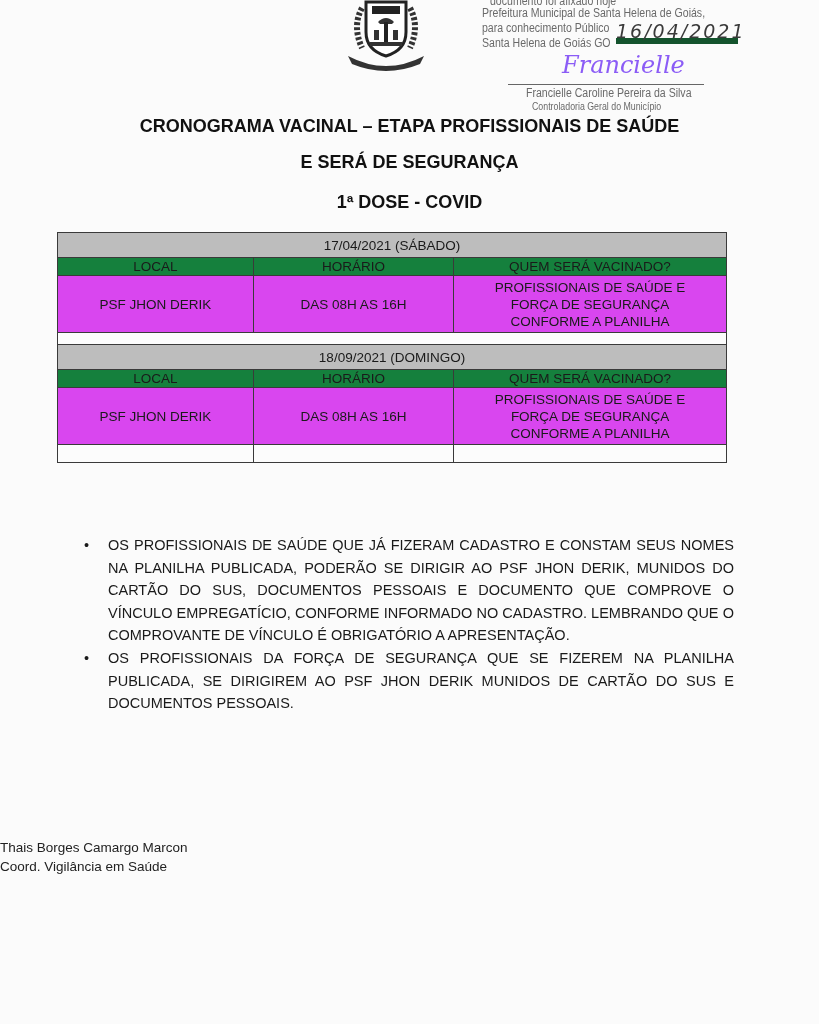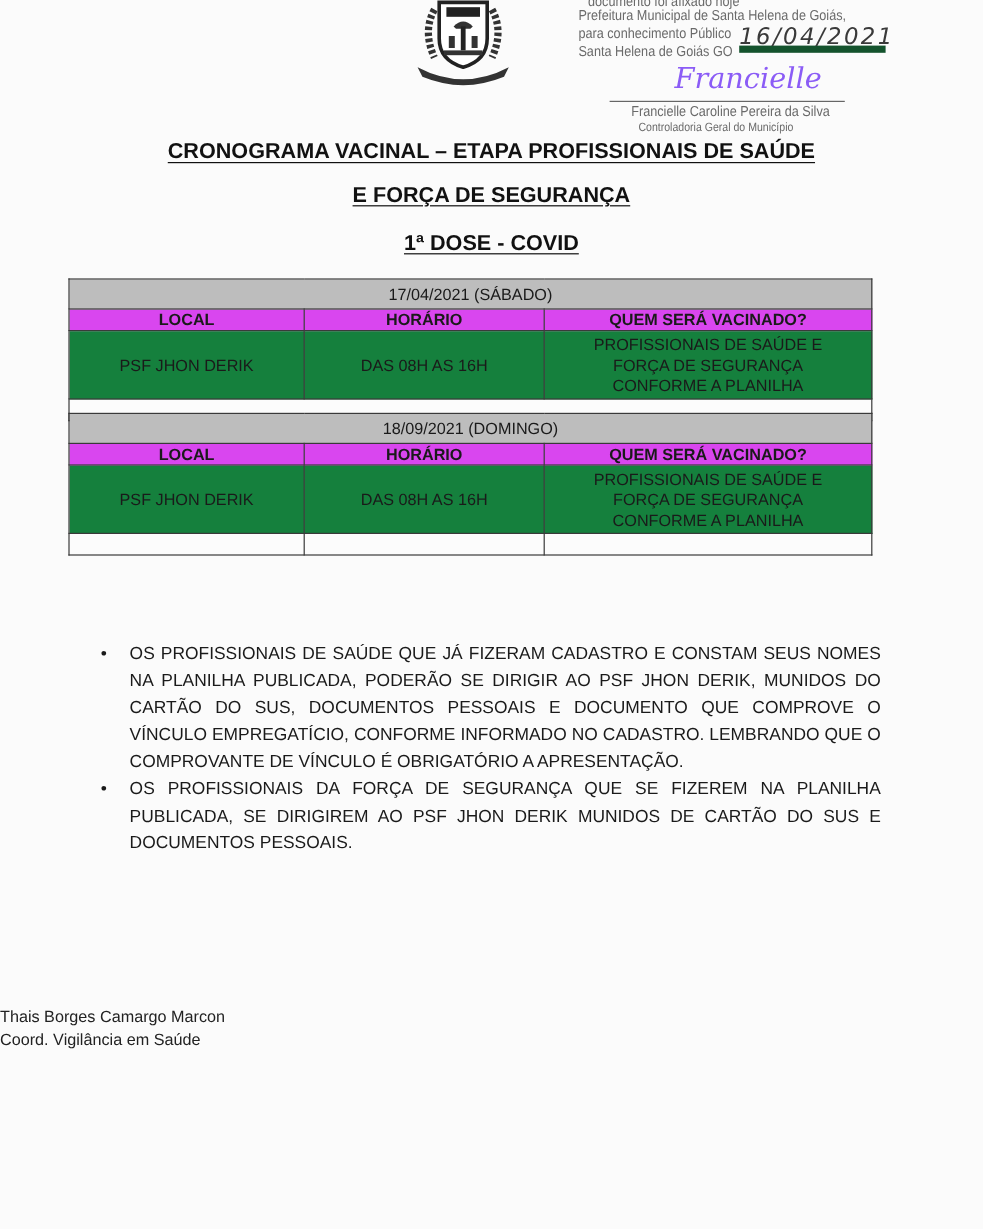--- a/index.html
+++ b/index.html
@@ -15,26 +15,26 @@
   .stamp .l { white-space: nowrap; transform: scaleX(0.88); transform-origin: left; position: absolute; }
   .stamp .date {
     position: absolute; left: 134px; top: 24px; font-family: "DejaVu Sans", sans-serif; font-size: 19px; color: #3a3a3a; letter-spacing: 2px;
     font-style: italic; border-bottom: 6px solid #14532d; width: 122px;
   }
   .stamp .sig { position: absolute; left: 80px; top: 58px; font-family: "DejaVu Serif", serif; font-style: italic; font-size: 24px; color: #8b5cf6; }
   .stamp .sigline { position: absolute; left: 26px; top: 84px; width: 196px; border-top: 1px solid #666; }
   .title {
     position: absolute; left: 0; width: 819px; text-align: center; font-weight: bold; font-size: 18px; color: #111;
   }
-  .title span { text-decoration: underline; text-underline-offset: 3px; margin-top: 18px; }
+  .title span { text-underline-offset: 3px; margin-top: 18px; }
   table.sched { position: absolute; left: 57px; width: 669px; border-collapse: collapse; table-layout: fixed; }
   table.sched td { border: 1.5px solid #3a3a3a; text-align: center; font-size: 13.5px; padding: 0; }
   .date-row td { background: #bdbdbd; font-weight: normal; font-size: 20px; height: 24px; }
-  .head-row td { background: #d946ef; font-weight: bold; font-size: 13.5px; height: 17px; }
-  .body-row td { height: 56px; line-height: 17px; background: #15803d; }
+  .head-row td { background: #15803d; font-weight: normal; font-size: 13.5px; height: 17px; }
+  .body-row td { height: 56px; line-height: 17px; background: #d946ef; }
   .empty-row td { height: 17px; background: #fcfcfc; }
   ul.notes { position: absolute; left: 84px; top: 534px; width: 650px; margin: 0; padding: 0; list-style: none; }
   ul.notes li { position: relative; padding-left: 24px; font-size: 14.5px; line-height: 22.6px; text-align: justify; color: #1a1a1a; }
   ul.notes li .bullet { position: absolute; left: 0; top: 0; }
   .signer { position: absolute; left: 0; width: 782px; top: 838px; font-size: 13.5px; line-height: 19px; color: #222; }
   .footer { position: absolute; left: 0; width: 819px; top: 992px; text-align: center; font-family: "DejaVu Serif", serif; font-size: 11.5px; line-height: 16px; color: #222; }
 </style>
 </head>
 <body>
 
@@ -57,21 +57,21 @@
   <div class="l" style="top:21px;left:0;">para conhecimento Público</div>
   <div class="l" style="top:36px;left:0;">Santa Helena de Goiás GO</div>
   <div class="date">16/04/2021</div>
   <div class="sig">Francielle</div>
   <div class="sigline"></div>
   <div class="l" style="top:86px;left:44px;">Francielle Caroline Pereira da Silva</div>
   <div class="l" style="top:100px;left:50px;font-size:10px;">Controladoria Geral do Município</div>
 </div>
 
 <div class="title" style="top:116px;"><span>CRONOGRAMA VACINAL – ETAPA PROFISSIONAIS DE SAÚDE</span></div>
-<div class="title" style="top:152px;"><span>E FORÇA DE SEGURANÇA</span></div>
+<div class="title" style="top:152px;"><span>E SERÁ DE SEGURANÇA</span></div>
 <div class="title" style="top:192px;"><span>1ª DOSE - COVID</span></div>
 
 <table class="sched" style="top:232px;">
   <colgroup>
       <col style="width:196px">
       <col style="width:200px">
       <col style="width:273px">
     </colgroup>
   <tbody>
       <tr class="date-row">

